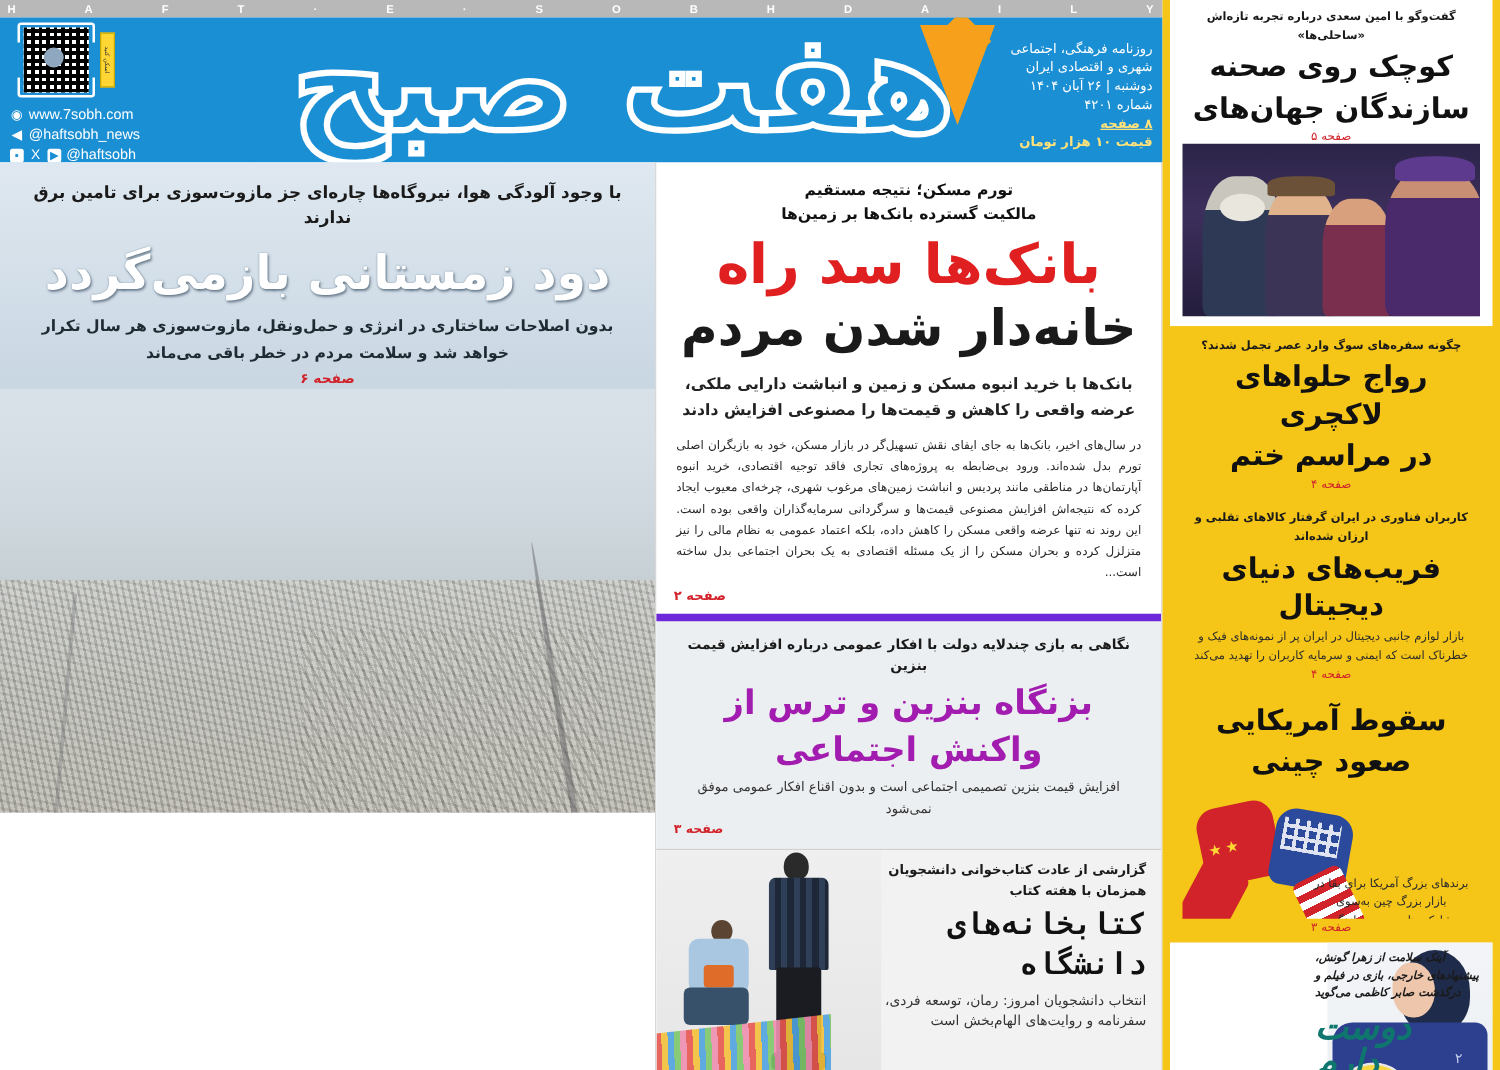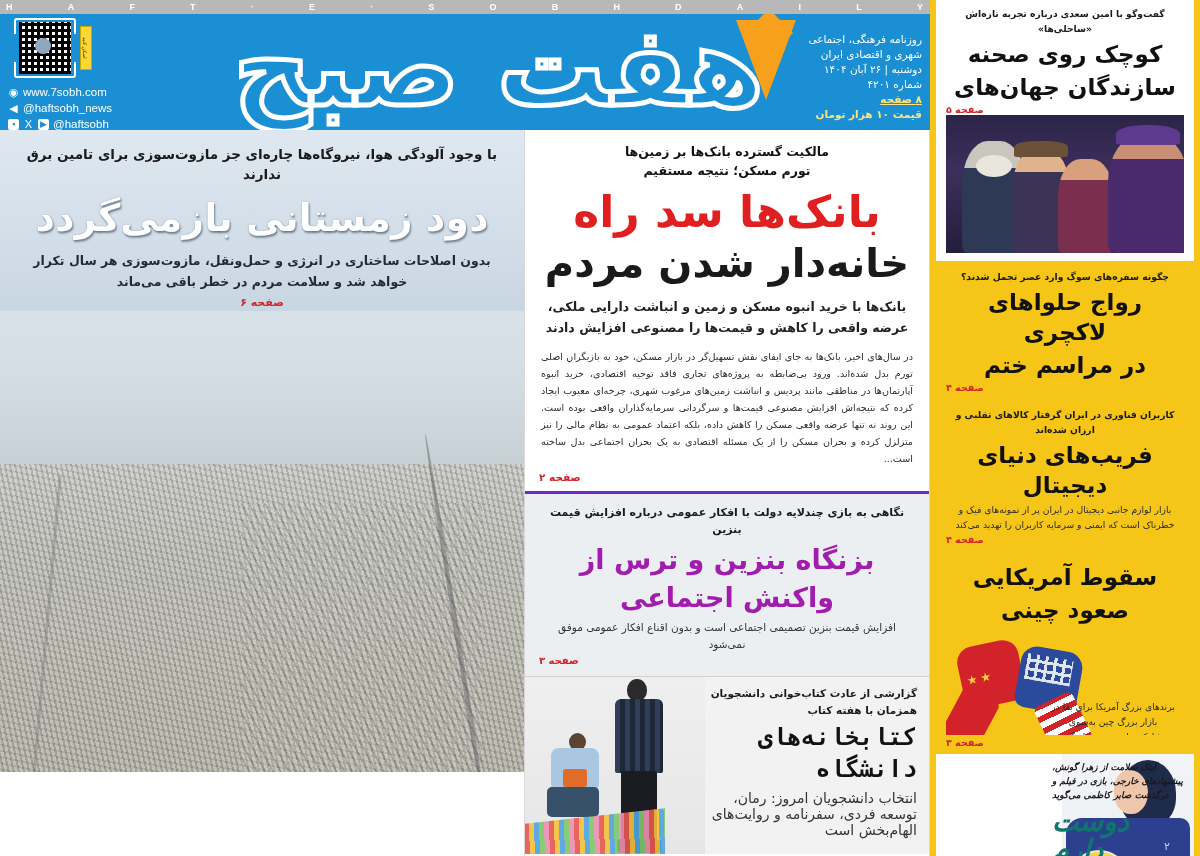--- a/index.html
+++ b/index.html
@@ -140,21 +140,21 @@
     font-size: 10.5px;
     line-height: 15px;
     font-family: "DejaVu Sans", sans-serif;
   }
   .mast-right .price { color: #ffe27a; font-weight: bold; }
   .mast-right .pages { color: #ffe27a; font-weight: bold; text-decoration: underline; }
 
   
   .left-col {
     position: absolute; left: 0; top: 130px;
-    width: 524px; height: 642px;
+    width: 524px; height: 520px;
     background: #ffffff;
     overflow: hidden;
   }
   .left-head {
     position: relative;
     padding: 14px 14px 6px 14px;
     background: linear-gradient(180deg, #dfe8f0 0%, #c8d6e2 100%);
     text-align: center;
     direction: rtl;
   }
@@ -256,21 +256,21 @@
   }
   .lead-page {
     font-size: 10.5px; font-weight: bold; color: #d2232a;
     text-align: left; margin-top: 4px;
   }
 
   .story-gas {
     background: #eceff1;
     padding: 10px 14px 10px;
     text-align: center;
-    border-top: 3px solid #6d28d9;
+    border-top: 6px solid #6d28d9;
   }
   .gas-kicker { font-size: 11px; font-weight: bold; color: #1a1a1a; line-height: 17px; }
   .gas-title { font-size: 27px; font-weight: bold; color: #a21caf; line-height: 38px; letter-spacing: -0.8px; margin: 3px 0 2px; }
   .gas-sub { font-size: 10.5px; color: #333; line-height: 17px; }
   .gas-page { font-size: 10px; font-weight: bold; color: #d2232a; text-align: left; margin-top: 2px; }
 
   .story-lib {
     position: relative;
     height: 178px;
     background: #f2f2f2;
@@ -303,21 +303,21 @@
     opacity:.9;
     clip-path: polygon(0 40%, 100% 10%, 100% 100%, 0 100%);
   }
   .lib-text {
     position: absolute; right: 0; top: 0;
     width: 240px; padding: 8px 12px 0 6px;
     text-align: right;
   }
   .lib-kicker { font-size: 10.5px; font-weight: bold; color: #1a1a1a; line-height: 17px; }
   .lib-title { font-size: 24px; font-weight: bold; color: #111; line-height: 32px; letter-spacing: -0.6px; margin: 4px 0 3px; font-family: Liberation Mono, monospace; }
-  .lib-sub { font-size: 14px; color: #333; line-height: 16px; }
+  .lib-sub { font-size: 11px; color: #333; line-height: 16px; }
 
   
   .right-col {
     position: absolute; left: 930px; top: 0;
     width: 270px; height: 856px;
     background: #f5c518;
     overflow: hidden;
   }
   .rc-inner {
     position: absolute; left: 6px; top: 0;
@@ -330,21 +330,21 @@
     text-align: center;
   }
   .rc-yellow {
     background: #f5c518;
     padding: 8px 10px 6px;
     text-align: center;
   }
   .rc-kicker { font-size: 9.2px; font-weight: bold; color: #1a1a1a; line-height: 15px; }
   .rc-title { font-size: 23px; font-weight: bold; color: #111; line-height: 30px; letter-spacing: -0.6px; margin: 3px 0 2px; }
   .rc-sub { font-size: 9.2px; color: #2a2a2a; line-height: 15px; }
-  .rc-page { font-size: 9.5px; font-weight: bold; color: #d2232a; text-align: left; margin-top: 2px; }
+  .rc-page { font-size: 9.5px; font-weight: normal; color: #d2232a; text-align: center; margin-top: 2px; }
 
   .theatre-photo {
     position: relative; width: 100%; height: 138px;
     background: linear-gradient(180deg,#2b2448 0%, #3d2f5c 40%, #241d3c 100%);
     overflow: hidden;
   }
   .t-actor { position: absolute; bottom: 0; border-radius: 40% 40% 8% 8%; }
   .t1 { left: 16px; width: 64px; height: 112px; background: linear-gradient(180deg,#c9c6bd 0 24%, #2e3a55 24%); }
   .t1::after { content:""; position:absolute; left:14px; top:14px; width:36px; height:22px; background:#e9e6dd; border-radius:50%; }
   .t2 { left: 66px; width: 58px; height: 104px; background: linear-gradient(180deg,#e0b38c 0 22%, #3c3456 22%); }
@@ -494,22 +494,22 @@
       <div class="city"></div>
       <div class="road"></div>
       <div class="road2"></div>
       <div class="blue-roof"></div>
     </div>
   </div>
 
   <div class="center-col">
 
     <div class="lead">
+      <div class="lead-kicker">تورم مسکن؛ نتیجه مستقیم</div>
       <div class="lead-kicker">مالکیت گسترده بانک‌ها بر زمین‌ها</div>
-      <div class="lead-kicker">تورم مسکن؛ نتیجه مستقیم</div>
       <div class="lead-title-red">بانک‌ها سد راه</div>
       <div class="lead-title-black">خانه‌دار شدن مردم</div>
       <div class="lead-sub">بانک‌ها با خرید انبوه مسکن و زمین و انباشت دارایی ملکی، عرضه واقعی را کاهش و قیمت‌ها را مصنوعی افزایش دادند</div>
       <div class="lead-body">در سال‌های اخیر، بانک‌ها به جای ایفای نقش تسهیل‌گر در بازار مسکن، خود به بازیگران اصلی تورم بدل شده‌اند. ورود بی‌ضابطه به پروژه‌های تجاری فاقد توجیه اقتصادی، خرید انبوه آپارتمان‌ها در مناطقی مانند پردیس و انباشت زمین‌های مرغوب شهری، چرخه‌ای معیوب ایجاد کرده که نتیجه‌اش افزایش مصنوعی قیمت‌ها و سرگردانی سرمایه‌گذاران واقعی بوده است. این روند نه تنها عرضه واقعی مسکن را کاهش داده، بلکه اعتماد عمومی به نظام مالی را نیز متزلزل کرده و بحران مسکن را از یک مسئله اقتصادی به یک بحران اجتماعی بدل ساخته است...</div>
       <div class="lead-page">صفحه ۲</div>
     </div>
 
     <div class="story-gas">
       <div class="gas-kicker">نگاهی به بازی چندلایه دولت با افکار عمومی درباره افزایش قیمت بنزین</div>
       <div class="gas-title">بزنگاه بنزین و ترس از واکنش اجتماعی</div>

